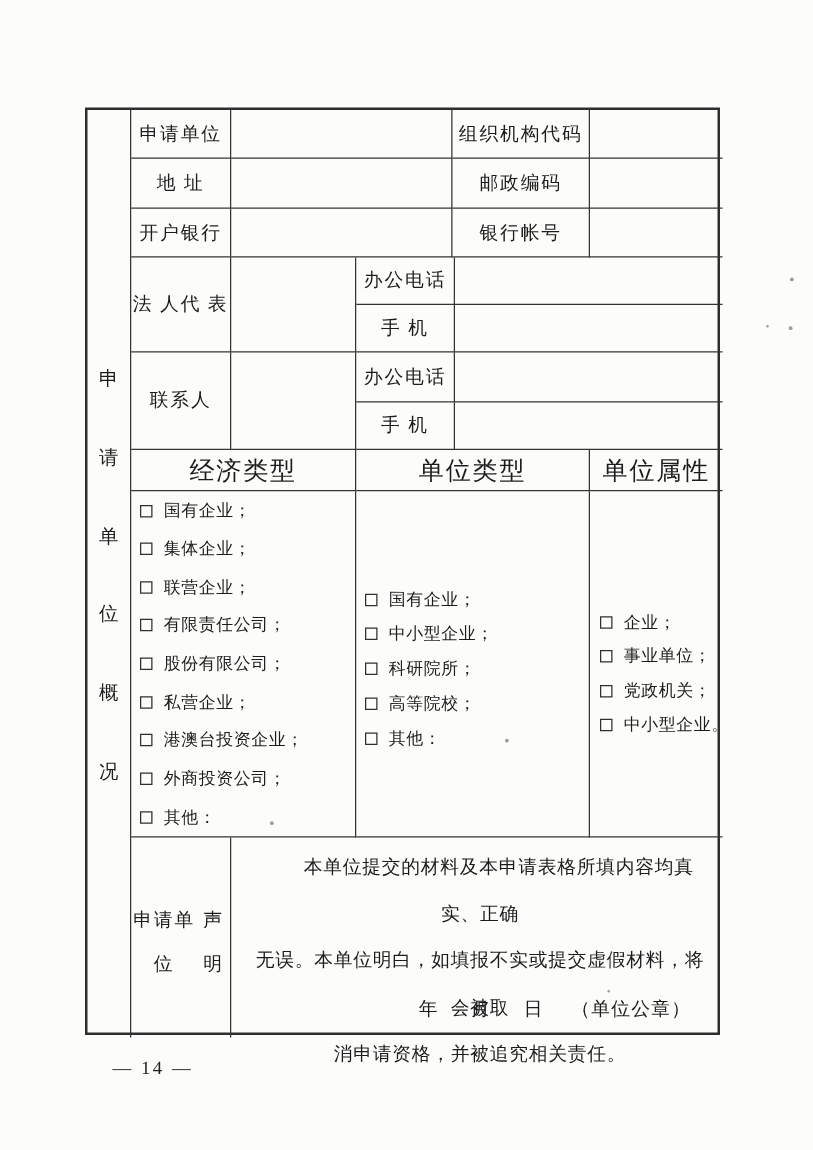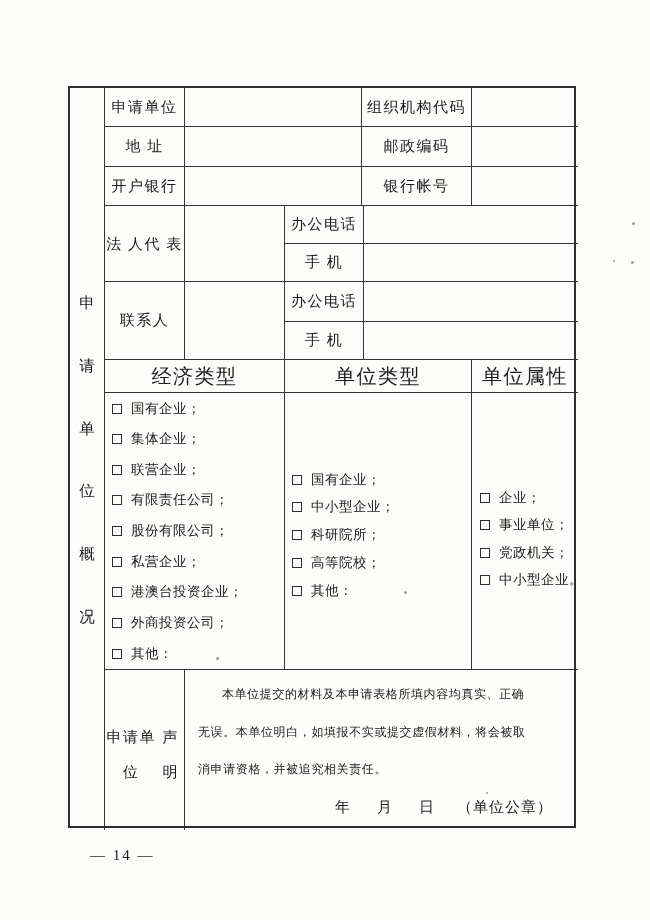--- a/index.html
+++ b/index.html
@@ -31,21 +31,21 @@
     position:absolute;left:0;top:205px;height:335px;width:100%;
     display:flex;flex-direction:column;justify-content:space-between;align-items:center;
     font-size:15.5px;
   }
   
   .chk-cell{position:absolute;box-sizing:border-box;}
   .chk-list{position:absolute;display:flex;flex-direction:column;justify-content:space-between;}
   .chk-item{display:flex;align-items:center;height:19px;font-size:13.5px;letter-spacing:.5px;white-space:nowrap;}
   .box{width:8px;height:8px;border:1.3px solid #2f2f2f;margin-right:9px;flex:none;background:transparent;}
   
-  .decl-text{position:absolute;left:13px;top:6px;width:372px;font-size:12px;line-height:37.5px;letter-spacing:.6px;text-align:left;}
+  .decl-text{position:absolute;left:13px;top:6px;width:372px;font-size:15px;line-height:37.5px;letter-spacing:.6px;text-align:center;}
   .decl-text .indent{text-indent:2em;}
   .date-line{position:absolute;left:150px;bottom:13px;font-size:15px;display:flex;align-items:center;}
   .date-line .dm{margin-left:27px;}
   .date-line .seal{margin-left:23px;letter-spacing:1px;text-align:center;}
   .page-number{position:absolute;left:90px;top:847px;font-size:15px;letter-spacing:2px;}
   .speck{position:absolute;border-radius:50%;background:#4c4c4c;opacity:.55;}
 </style>
 </head>
 <body>
 

